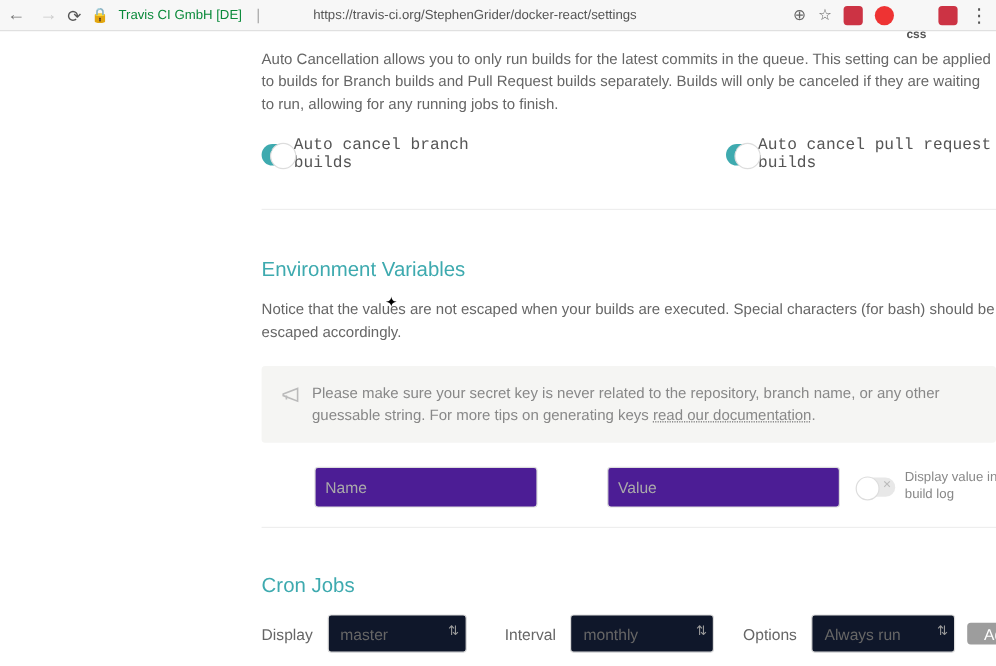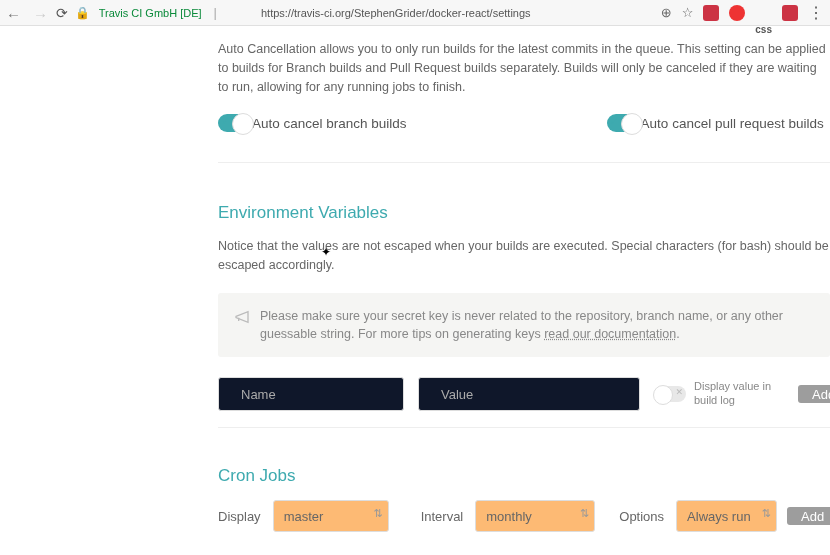--- a/index.html
+++ b/index.html
@@ -18,57 +18,57 @@
     .ext-icon.o { background:#e33; border-radius:50%; }
     .ext-icon.css{ background:none; color:#555; font-size:10px; font-weight:bold; width:auto;margin-top:39px; }
     .ext-icon.w { background:#c34; }
     .dots { font-size:16px; color:#555; }
     
     .content { max-width: 620px; margin-left: 218px; padding-top: 14px; }
     
     p.desc { color: #666; font-size: 12.5px; line-height: 1.5; margin-bottom: 18px; }
     
     .toggle-row { display: flex; gap: 200px; margin-bottom: 30px; }
-    .toggle-item { display: flex; align-items: center; gap: 0; }
+    .toggle-item { display: flex; align-items: center; gap: 0; font-family: Liberation Mono, monospace; }
     .toggle { width: 34px; height: 18px; background: #3eaaaf; border-radius: 10px; position: relative; cursor: pointer; }
     .toggle::before { content:""; position:absolute; left:-2px; top:-1px; width:20px; height:20px; background:#fff; border:1px solid #ddd; border-radius:50%; display:flex; align-items:center; justify-content:center; }
     .toggle.on::before { left:auto; right:-2px; }
     .toggle.on::after { content:"✓"; position:absolute; left:3px; top:1px; color:#3eaaaf; font-size:11px; }
     .toggle-label { font-size: 13.5px; color: #555; }
     
     hr.sep { border: none; border-top: 1px solid #eee; margin: 0 0 40px 0; }
     
     h2 { color: #3eaaaf; font-size: 17px; font-weight: 400; margin-bottom: 14px; }
     
     .notice-box { background: #f5f5f3; padding: 14px 16px; border-radius: 3px; display: flex; gap: 10px; align-items: flex-start; margin-bottom: 20px; font-size:12.5px; color:#888; line-height:1.45; }
     .megaphone { flex-shrink:0; margin-top:2px; }
     .notice-box a { color: #888; text-decoration: underline dotted; border-bottom: none; }
     
     .env-row { display: flex; align-items: center; gap: 14px; margin-bottom: 16px; }
-    .text-input { height: 34px; border: 1px solid #ddd; border-radius: 3px; padding: 0 22px; font-size: 13px; color: #888; background:#0f172a; }
+    .text-input { height: 34px; border: 1px solid #ddd; border-radius: 3px; padding: 0 8px; font-size: 13px; color: #888; background:#4c1d95;margin-left:44px; }
     .text-input::placeholder { color:#aaa; }
     .name-input { width: 186px; }
     .value-input { width: 224px; }
     .small-toggle-wrap { display: flex; align-items:center; gap:8px; }
     .small-toggle { width: 32px; height: 16px; background:#e8e8e8; border-radius:9px; position:relative; cursor:pointer; }
     .small-toggle::before { content:""; position:absolute; left:-1px; top:-1px; width:18px; height:18px; background:#fff; border:1px solid #ddd; border-radius:50%; }
     .small-toggle::after { content:"✕"; position:absolute; right:3px; top:1px; font-size:9px; color:#bbb; }
     .small-toggle-label { font-size:11px; color:#888; line-height:1.25; width:90px; }
     .add-btn { height:18px; padding:0 14px; background:#9d9d9d; color:#fff; border:none; border-radius:3px; font-size:13px; cursor:pointer; margin-left:auto; }
     
     hr.sep2 { border:none; border-top:1px solid #eee; margin: 14px 0 38px 0; }
     
     .cron-row { display: flex; align-items:center; gap: 10px; }
     .cron-label { font-size:13px; color:#666; margin-right:2px; }
     .select-wrap { position:relative; }
-    select { height:32px; border:1px solid #ddd; border-radius:3px; padding:0 24px 0 10px; font-size:13px; color:#666; background:#fdba74; appearance:none; -webkit-appearance:none; cursor:pointer; }
+    select { height:32px; border:1px solid #ddd; border-radius:3px; padding:0 24px 0 10px; font-size:13px; color:#666; background:#0f172a; appearance:none; -webkit-appearance:none; cursor:pointer; }
     .select-wrap::after { content:"⇅"; position:absolute; right:6px; top:7px; font-size:11px; color:#999; pointer-events:none; }
     .branch-select { width:116px; }
     .interval-select { width:120px; }
-    .options-select { width:101px; }
+    .options-select { width:120px; }
 
     .cursor { position:absolute; left:321px; top:245px; font-size:12px; color:#000; pointer-events:none; }
   </style>
 </head>
 <body>
 
 <div class="browser-bar">
   <div class="nav-arrows">
     <span class="nav-arrow">←</span>
     <span class="nav-arrow" style="color:#ccc;">→</span>

